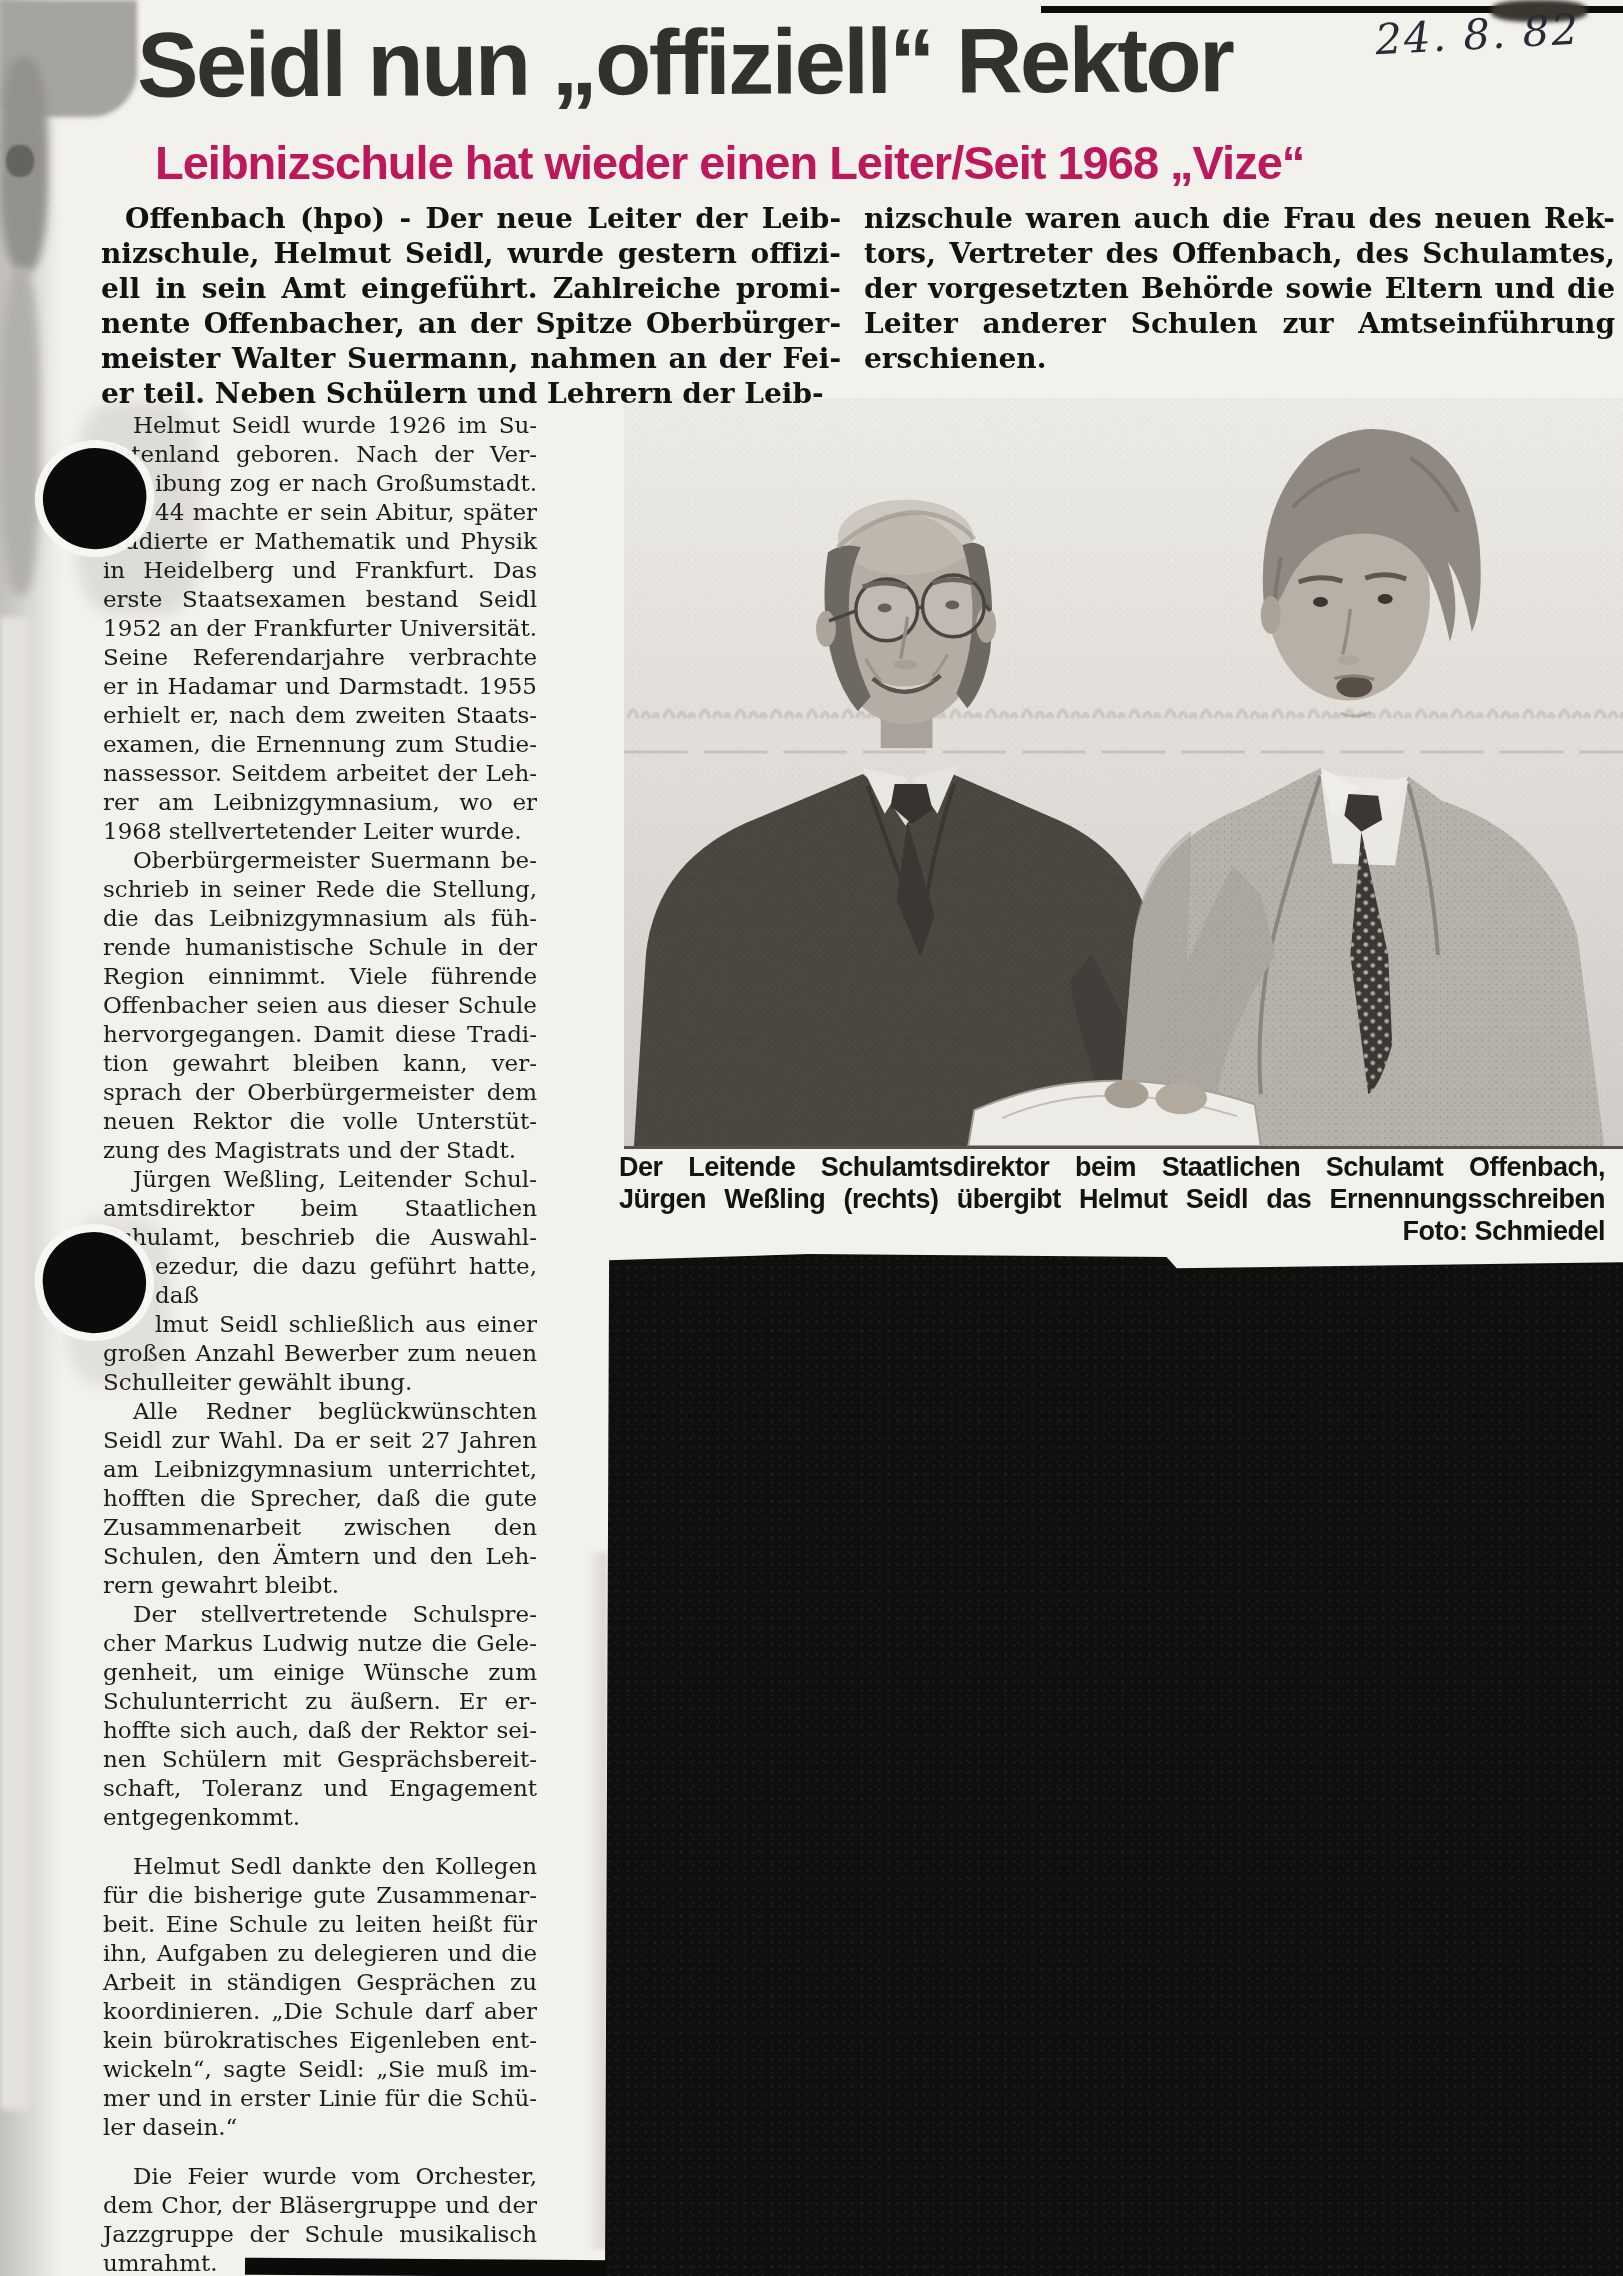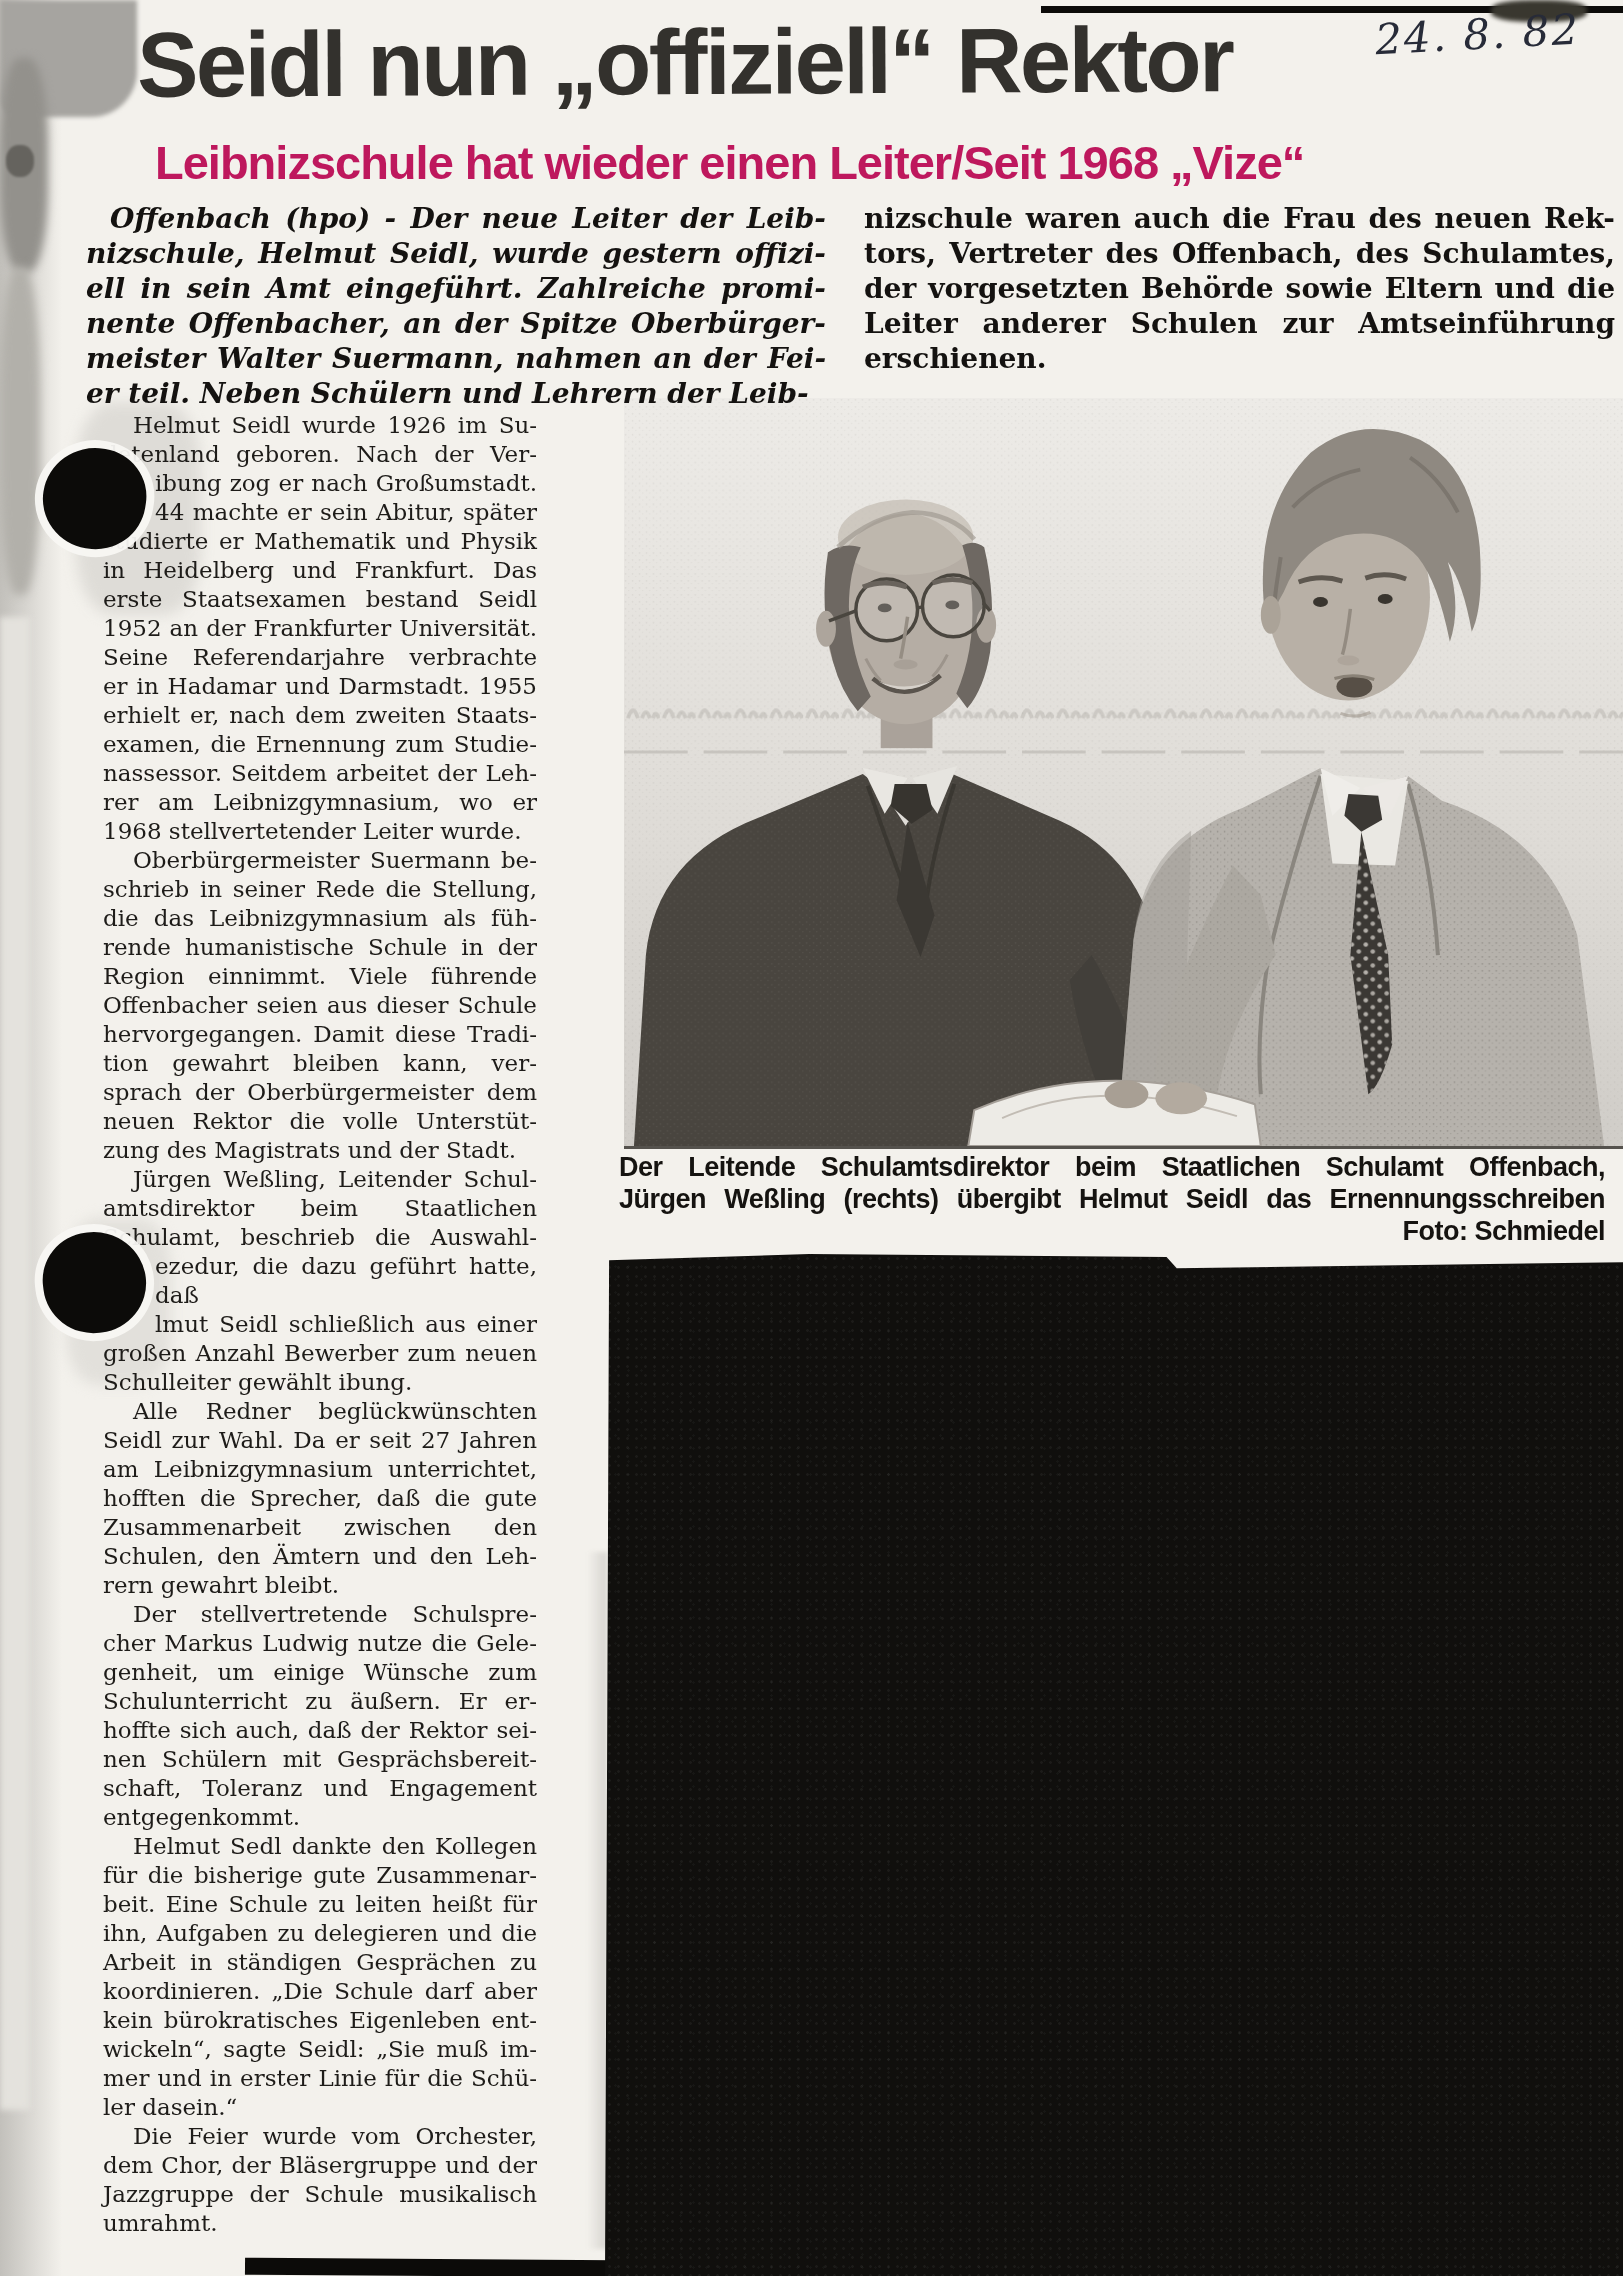--- a/index.html
+++ b/index.html
@@ -49,26 +49,26 @@
     font-family:"DejaVu Serif",serif;font-style:italic;
     font-size:42px;color:var(--hand-ink);transform:rotate(-3deg);
     letter-spacing:2px;white-space:nowrap;
   }
   
   .ln{text-align:justify;text-align-last:justify;}
   .ln.last{text-align-last:left;}
   .ln.pad{padding-left:52px;}
   .para .ln:first-child{text-indent:30px;}
   .indent-first .ln:first-child{text-indent:24px;}
-  .para.gap{}
+  .para.gap{margin-top:20px;}
   #lead-left,#lead-right{
     position:absolute;top:201px;z-index:2;
     font-weight:bold;font-size:28px;line-height:35px;color:#141210;
   }
-  #lead-left{left:86px;width:740px;font-style:italic;}
+  #lead-left{left:101px;width:740px;}
   #lead-right{left:864px;width:751px;}
   #body-col{
     position:absolute;left:103px;top:411px;width:434px;z-index:2;
     font-size:23px;line-height:29px;color:var(--ink);
   }
   
   #photo{
     position:absolute;left:624px;top:398px;width:1000px;height:748px;z-index:1;
     border-bottom:3px solid #55524d;background:#d8d5d1;
   }

